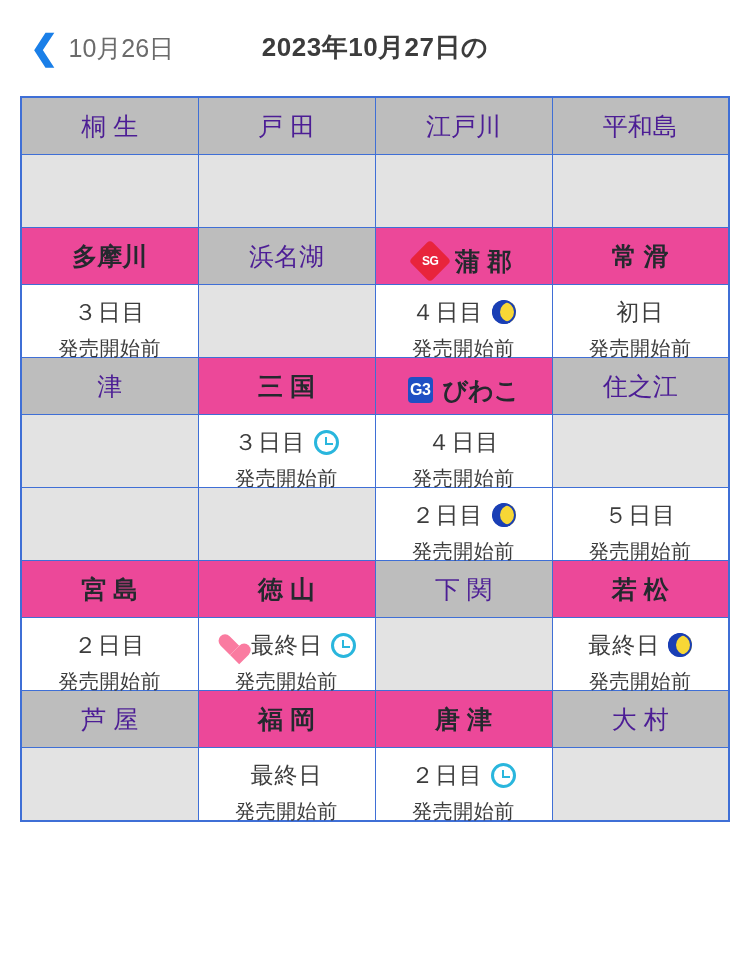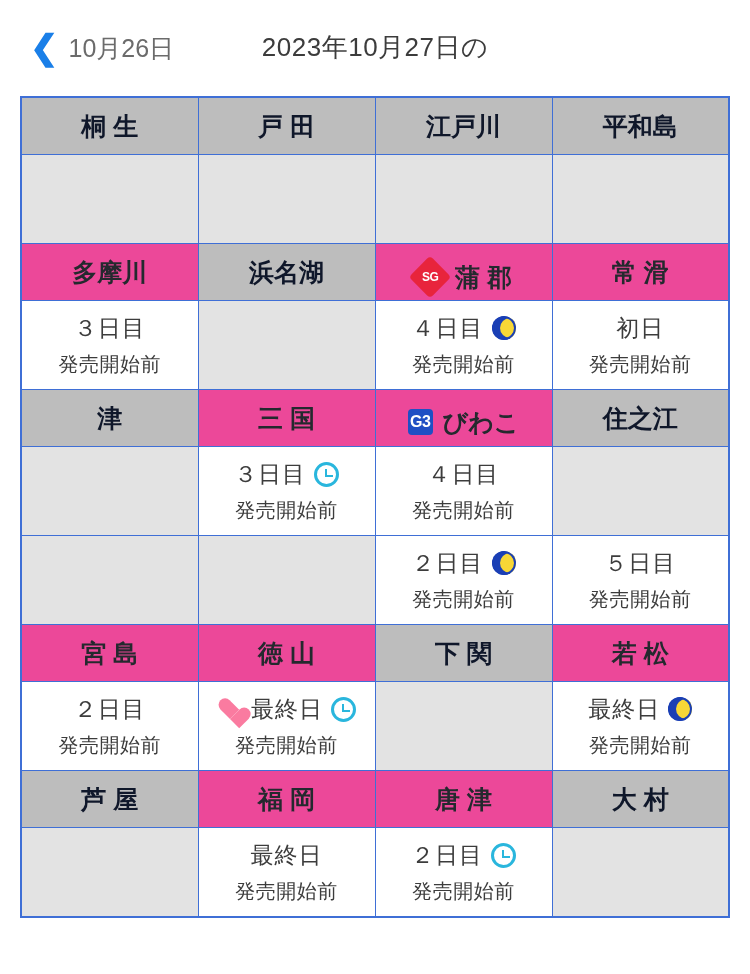--- a/index.html
+++ b/index.html
@@ -38,21 +38,21 @@
     color: #1a7fe8;
     font-size: 34px;
     font-weight: bold;
     line-height: 1;
     position: relative;
     top: -1px;
   }
   .title {
     text-align: center;
     font-size: 26px;
-    font-weight: normal;
+    font-weight: bold;
     color: #3c3c3c;
     line-height: 1.35;
     letter-spacing: 0.5px;
   }
 
   
   .table-wrap {
     padding: 0 20px;
   }
   table.races {
@@ -78,22 +78,22 @@
     white-space: nowrap;
     overflow: hidden;
     position: relative;
   }
   .name-cell.active {
     background: #ec4899;
     color: #24292e;
   }
   .name-cell.inactive {
     background: #bdbdbd;
-    color: #0f172a;
-    font-weight: bold;
+    color: #4c1d95;
+    font-weight: normal;
   }
   .name-inner {
     display: inline-flex;
     align-items: center;
     justify-content: center;
     gap: 10px;
     line-height: 1;
     height: 56px;
   }
 
@@ -123,21 +123,21 @@
     width: 25px;
     height: 26px;
     background: #1f4fc4;
     border-radius: 4px;
     font-size: 16px;
     letter-spacing: -0.5px;
   }
 
   
   .info-cell {
-    height: 88px;
+    height: 72px;
     text-align: center;
     font-size: 23px;
     color: #3c3c3c;
     background: #e3e3e3;
     padding-top: 9px;
   }
   .info-cell.active { background: #ffffff; }
   .info-cell.empty   { background: #e3e3e3; }
   .day-row {
     display: flex;

